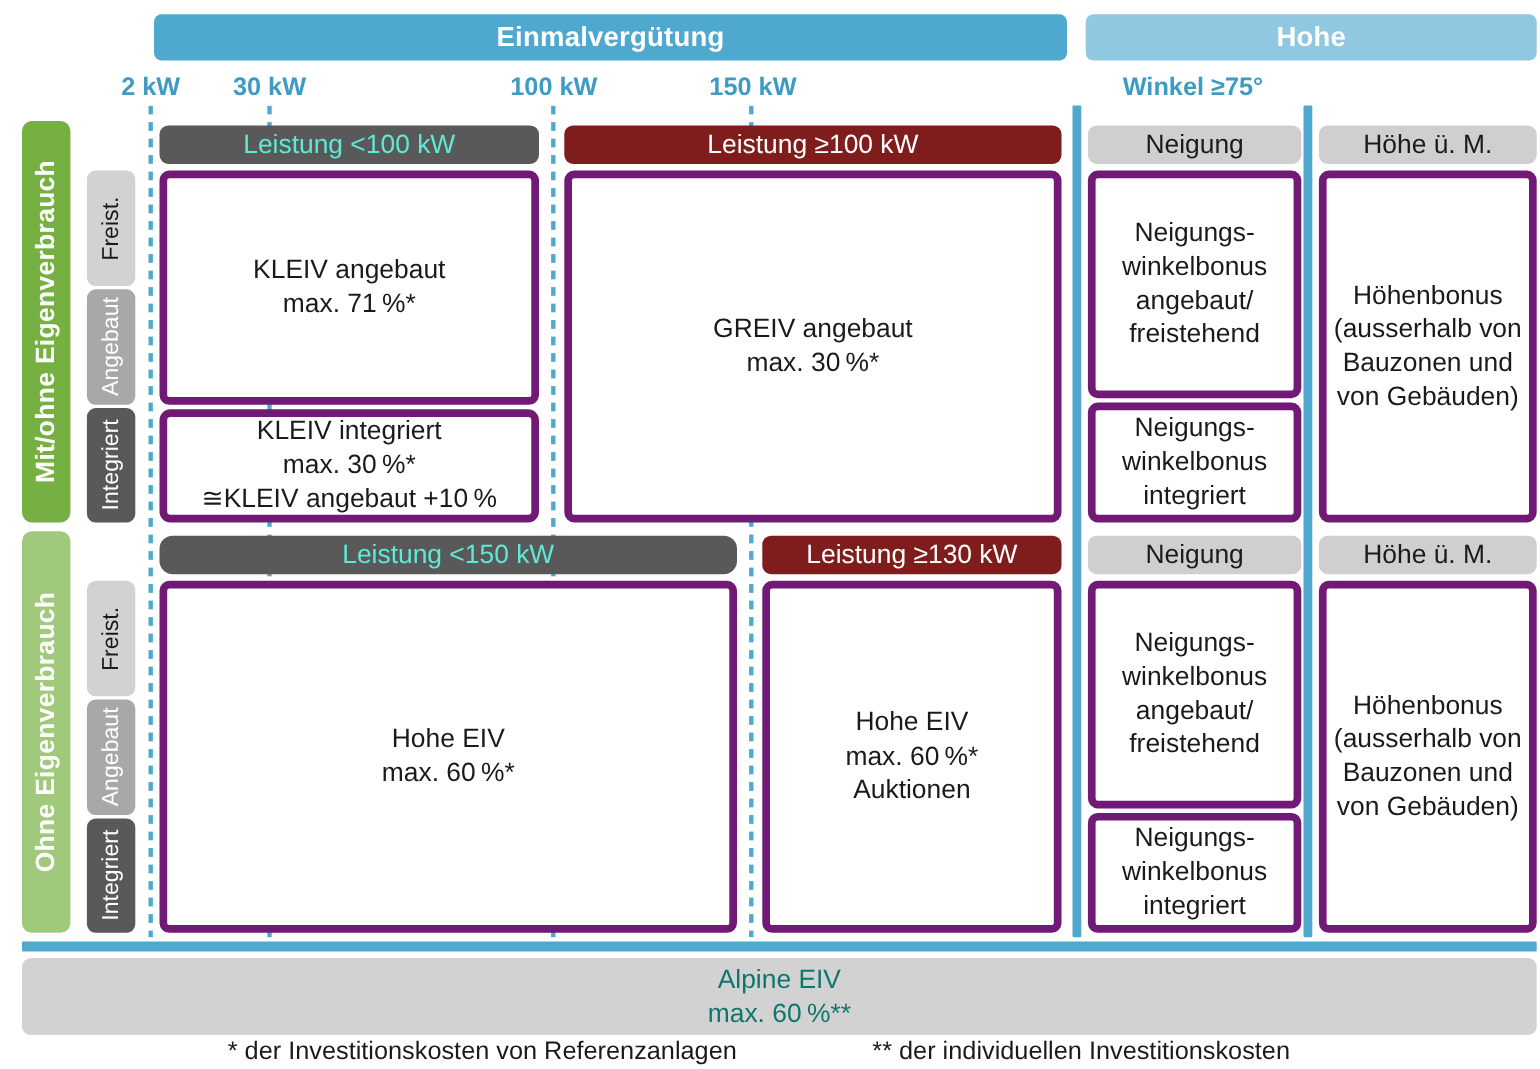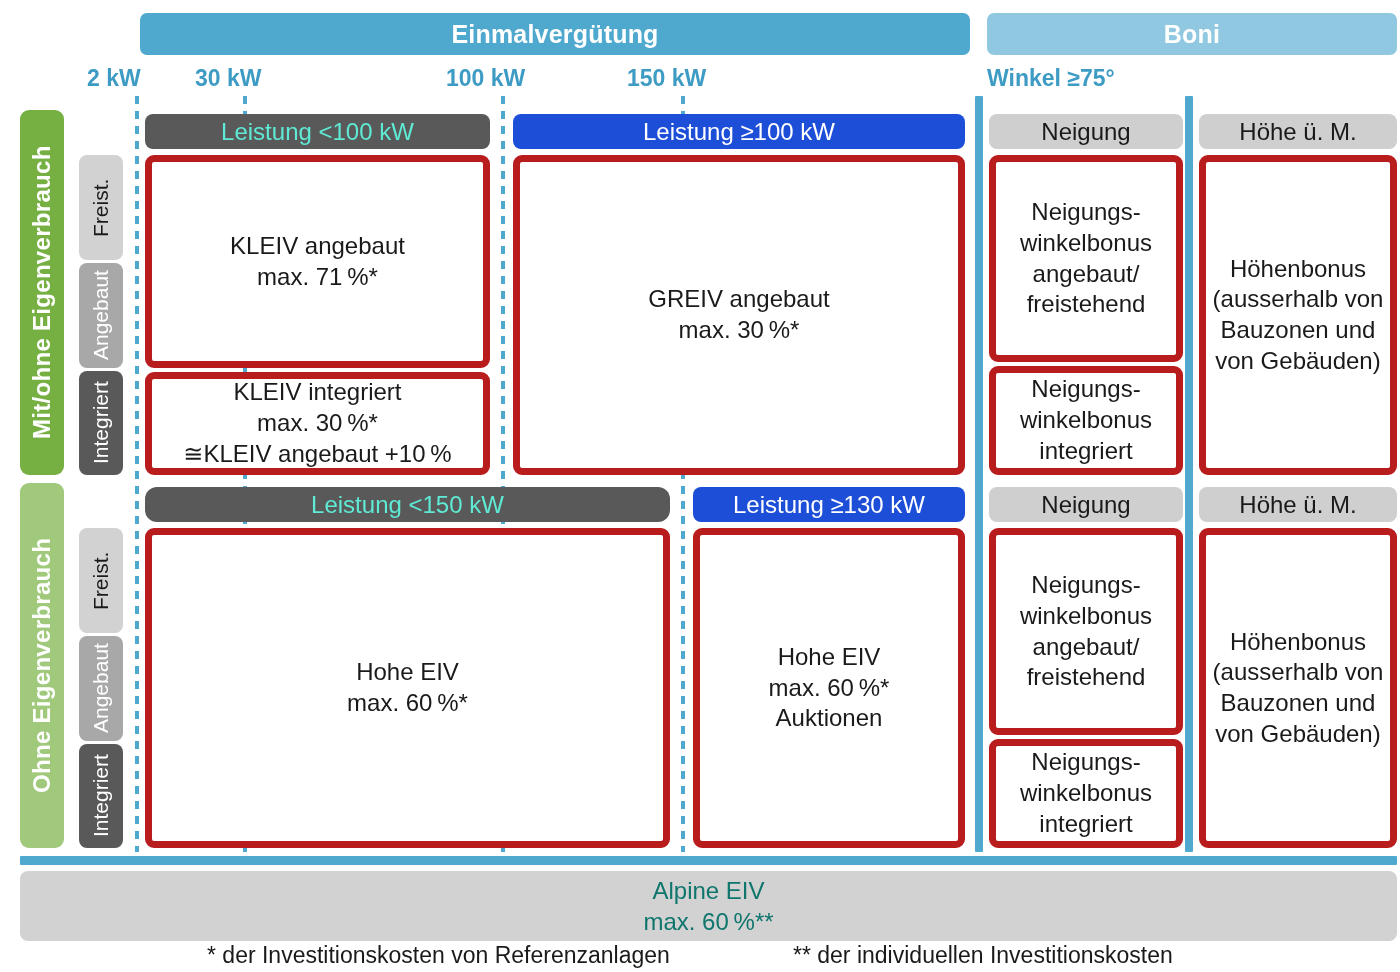--- a/index.html
+++ b/index.html
@@ -25,21 +25,21 @@
     letter-spacing: .2px;
   }
   .catbar.eiv { background: #4FA9CE; }
   .catbar.boni { background: #8FC8E0; }
 
   
   .kwlabel {
     color: #3D9BC4;
     font-weight: bold;
     font-size: 23px;
-    text-align: left;
+    text-align: center;
     white-space: nowrap;
     line-height: 1.08;
   }
 
   
   .vguide {
     width: 4px;
     background-image: linear-gradient(to bottom, #4FA9CE 0 8px, rgba(0,0,0,0) 8px 15px);
     background-size: 4px 15px;
   }
@@ -77,27 +77,27 @@
   .typelab.l3 { background: #595959; color: #ffffff; }
 
   
   .strip {
     border-radius: 8px;
     font-size: 24px;
     display: flex; align-items: center; justify-content: center;
     white-space: nowrap;
   }
   .strip.dark  { background: #595959; color: #5eead4; }
-  .strip.mid   { background: #1d4ed8; color: #ffffff; }
+  .strip.mid   { background: #7f1d1d; color: #ffffff; }
   .strip.light { background: #CFCFCF; color: #1a1a1a; }
 
   
   .wbox {
     background: #ffffff;
-    border: 7px solid #b91c1c;
+    border: 7px solid #701a75;
     border-radius: 9px;
     display: flex; align-items: center; justify-content: center;
     text-align: center;
     font-size: 24px;
     line-height: 1.28;
     color: #1a1a1a;
   }
   .wbox .txt { padding: 0 6px; }
 
   
@@ -116,21 +116,21 @@
 </style>
 </head>
 <body>
 
 <div id="root">
 
   <div class="abs catbar eiv" style="left:128px; top:13px; width:830px; height:42px;">
     <span>Einmalvergütung</span>
   </div>
   <div class="abs catbar boni" style="left:975px; top:13px; width:410px; height:42px;">
-    <span>Boni</span>
+    <span>Hohe</span>
   </div>
 
   <div class="abs kwlabel" style="left:75px; top:66px; width:100px;">
     <span>2 kW</span>
   </div>
   <div class="abs kwlabel" style="left:183px; top:66px; width:100px;">
     <span>30 kW</span>
   </div>
   <div class="abs kwlabel" style="left:434px; top:66px; width:115px;">
     <span>100 kW</span>
@@ -175,21 +175,21 @@
     <span>Neigung</span>
   </div>
   <div class="abs strip light" style="left:1187px; top:114px; width:198px; height:35px;">
     <span>Höhe ü. M.</span>
   </div>
 
   <div class="abs wbox" style="left:133px; top:155px; width:345px; height:213px;">
     <div class="txt" style="white-space:pre-line;">KLEIV angebaut
 max. 71 %*</div>
   </div>
-  <div class="abs wbox" style="left:133px; top:372px; width:345px; height:103px;">
+  <div class="abs wbox" style="left:133px; top:372px; width:345px; height:103px;border-radius:10px;">
     <div class="txt" style="white-space:pre-line;">KLEIV integriert
 max. 30 %*
 ≅KLEIV angebaut +10 %</div>
   </div>
   <div class="abs wbox" style="left:501px; top:155px; width:452px; height:320px;">
     <div class="txt" style="white-space:pre-line;">GREIV angebaut
 max. 30 %*</div>
   </div>
   <div class="abs wbox" style="left:977px; top:155px; width:194px; height:207px;">
     <div class="txt" style="white-space:pre-line;">Neigungs-

